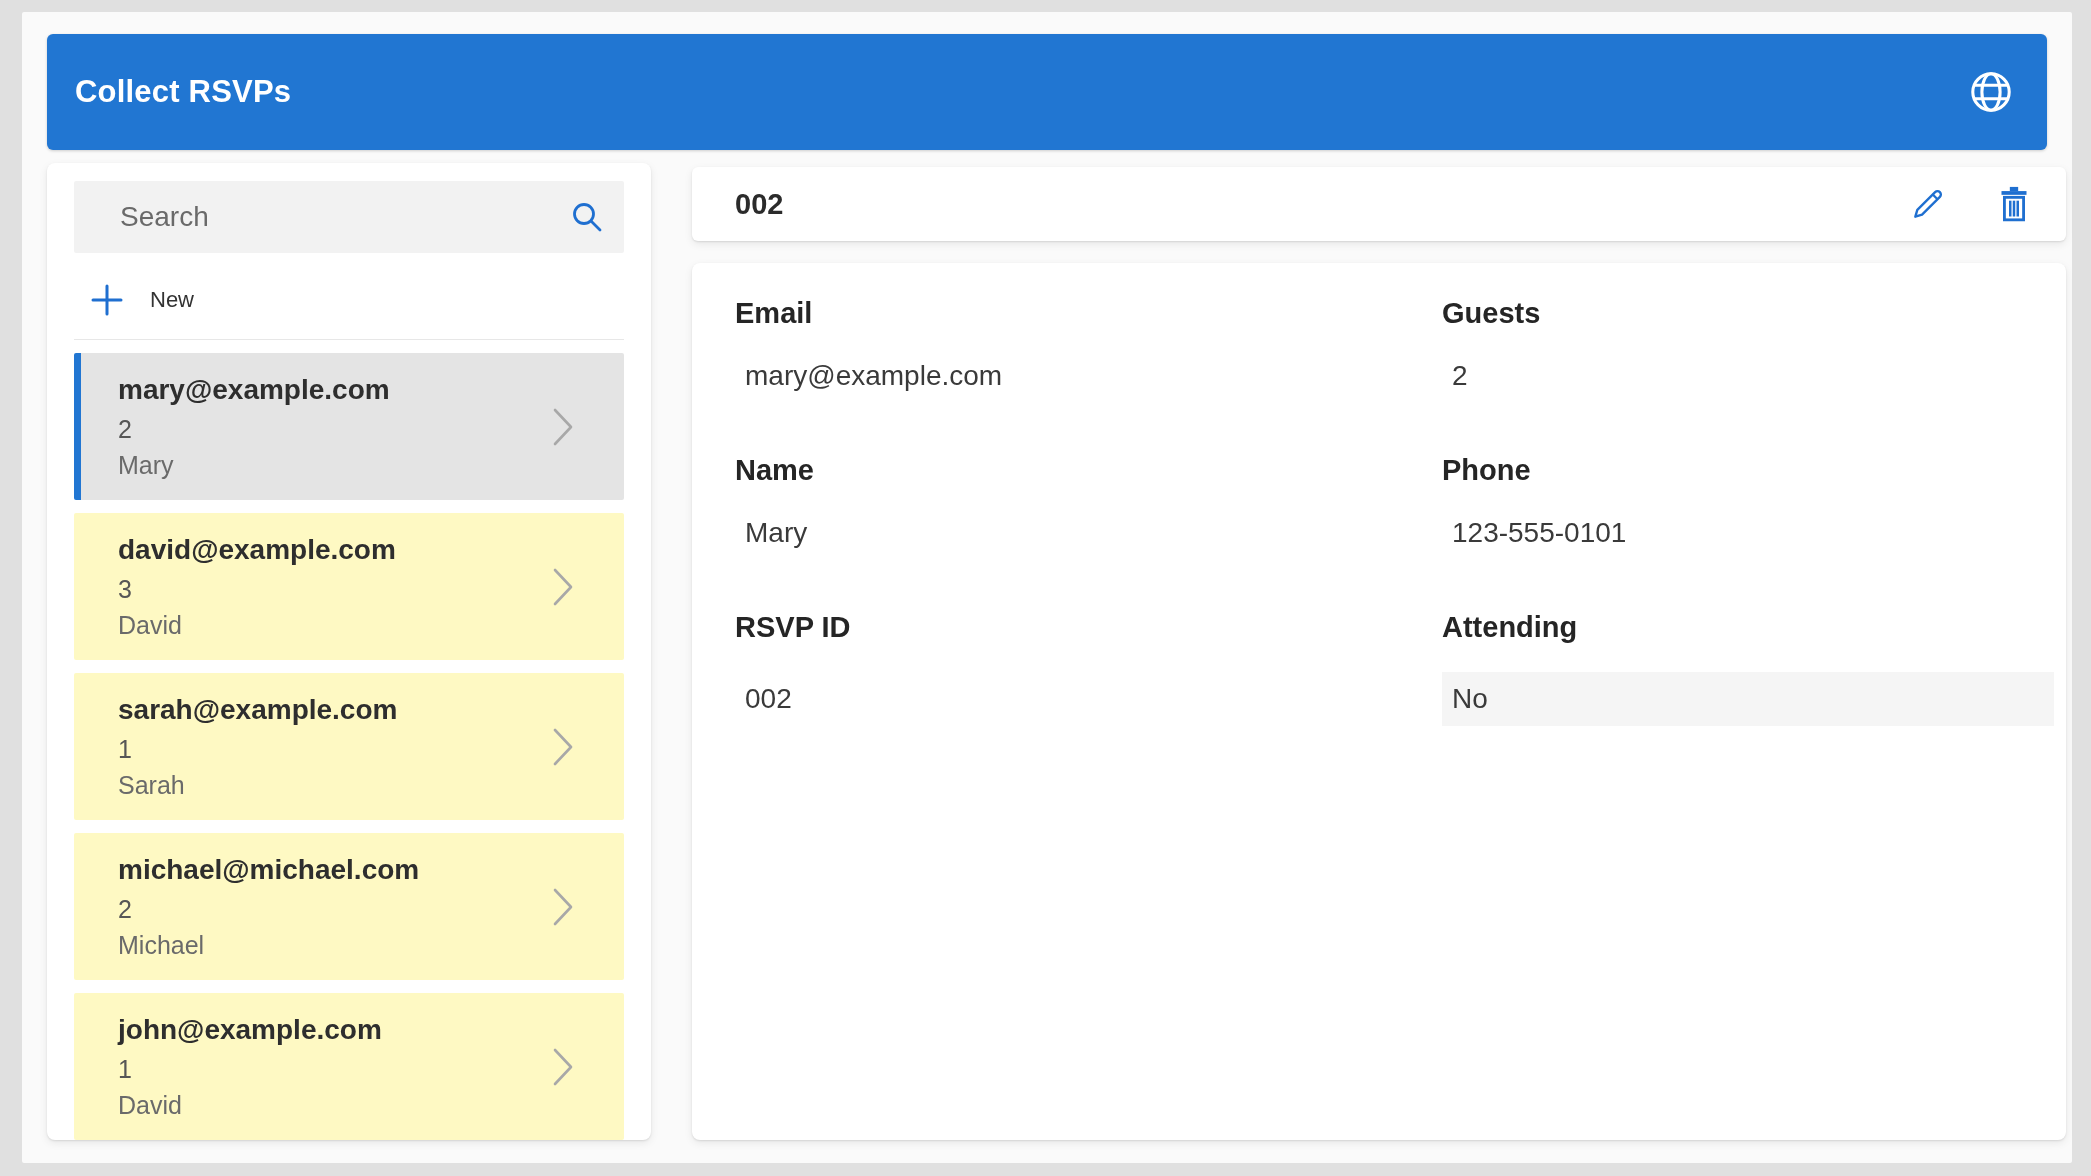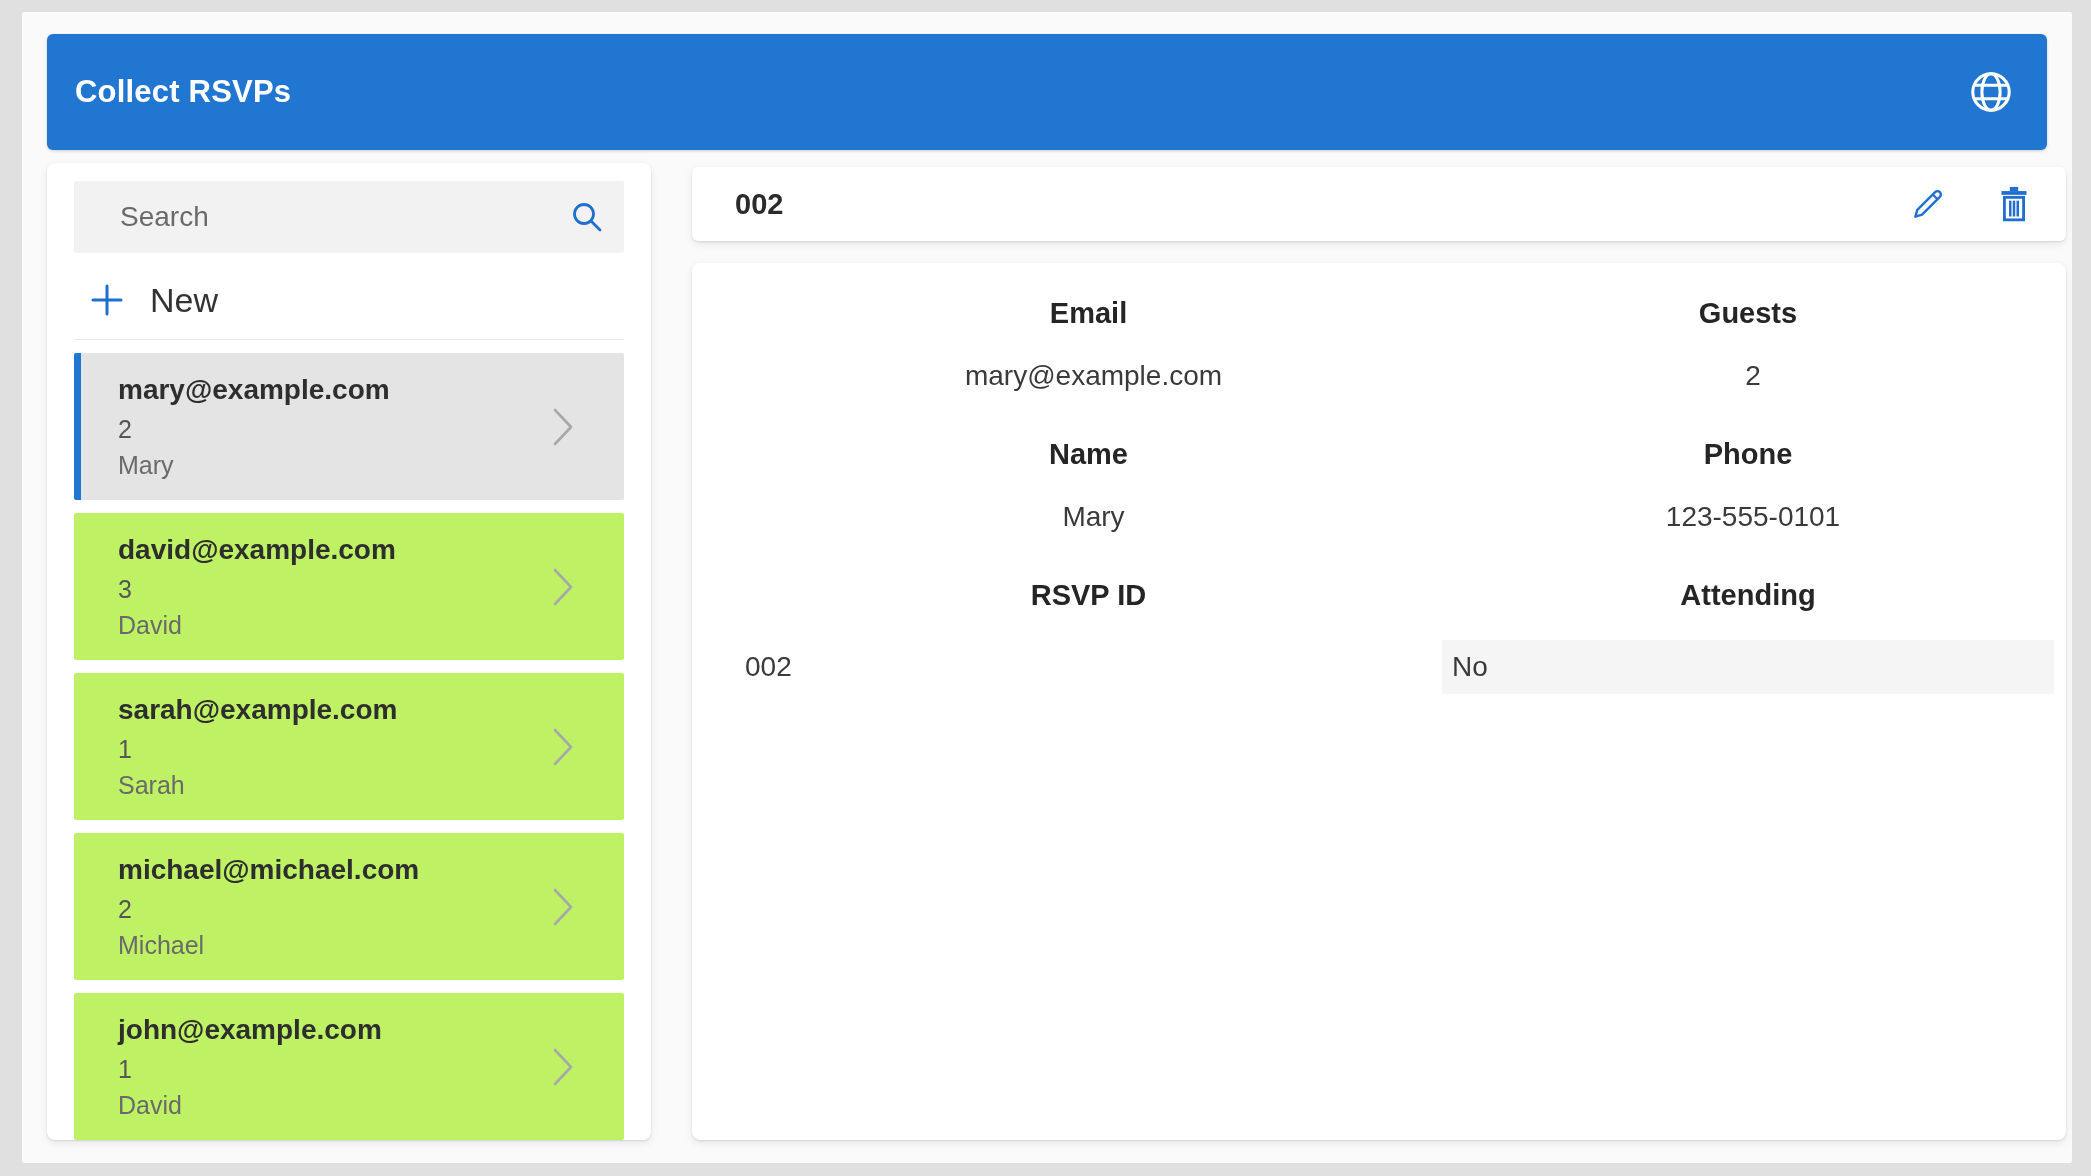--- a/index.html
+++ b/index.html
@@ -38,25 +38,25 @@
   }
   .search-input{
     flex:1;border:none;outline:none;background:transparent;
     font-family:inherit;font-size:28px;color:#444;margin-left:24px;
   }
   .search-input::placeholder{color:#6a6a6a;}
   .new-row{
     height:66px;display:flex;align-items:center;gap:26px;
     padding-left:16px;margin-bottom:6px;cursor:pointer;flex:0 0 auto;
   }
-  .new-label{font-size:34px;color:#333;}
+  .new-label{font-size:22px;color:#333;}
   .panel-divider{height:1px;background:#e7e7e7;flex:0 0 auto;}
   .rsvp-list{margin-top:13px;display:flex;flex-direction:column;gap:13px;flex:1 1 auto;}
   .rsvp-item{
-    height:147px;flex:0 0 auto;background:#bef264;border-radius:2px;
+    height:147px;flex:0 0 auto;background:#fef9c3;border-radius:2px;
     position:relative;display:flex;flex-direction:column;justify-content:center;
     padding-left:44px;box-sizing:border-box;cursor:pointer;
   }
   .rsvp-item.selected{background:#e4e4e4;border-left:7px solid #2176d2;padding-left:37px;}
   .item-email{font-size:28px;font-weight:600;color:#2e2e2e;margin-bottom:9px;}
   .item-guests{font-size:25px;color:#565656;margin-bottom:7px;}
   .item-name{font-size:25px;color:#6a6a6a;}
   .item-chevron{position:absolute;right:50px;top:50%;transform:translateY(-50%);}
   
   .detail-header{
@@ -68,21 +68,21 @@
   }
   .detail-title{font-size:29px;font-weight:600;color:#2b2b2b;}
   .detail-actions{display:flex;align-items:center;gap:42px;}
   .icon-btn{width:44px;height:44px;display:flex;align-items:center;justify-content:center;cursor:pointer;}
   .detail-card{
     position:absolute;left:670px;top:251px;width:1374px;height:877px;
     background:#fff;border-radius:8px;
     box-shadow:0 1px 2px rgba(0,0,0,.10),0 3px 8px rgba(0,0,0,.08);
     box-sizing:border-box;padding:34px 12px 0 43px;
   }
-  .fields-grid{display:grid;grid-template-columns:707px 1fr;row-gap:44px;text-align:center;}
+  .fields-grid{display:grid;grid-template-columns:707px 1fr;row-gap:60px;}
   .field-label{font-size:29px;font-weight:700;color:#252525;margin-bottom:28px;}
   .field-value{font-size:28px;color:#3a3a3a;padding-left:10px;line-height:36px;}
   .field.tall .field-value{height:54px;display:flex;align-items:center;padding-left:10px;line-height:normal;}
   .field .field-value.boxed{background:#f5f5f5;}
   svg{display:block;}
 </style>
 </head>
 <body>
 
 <div class="canvas">

